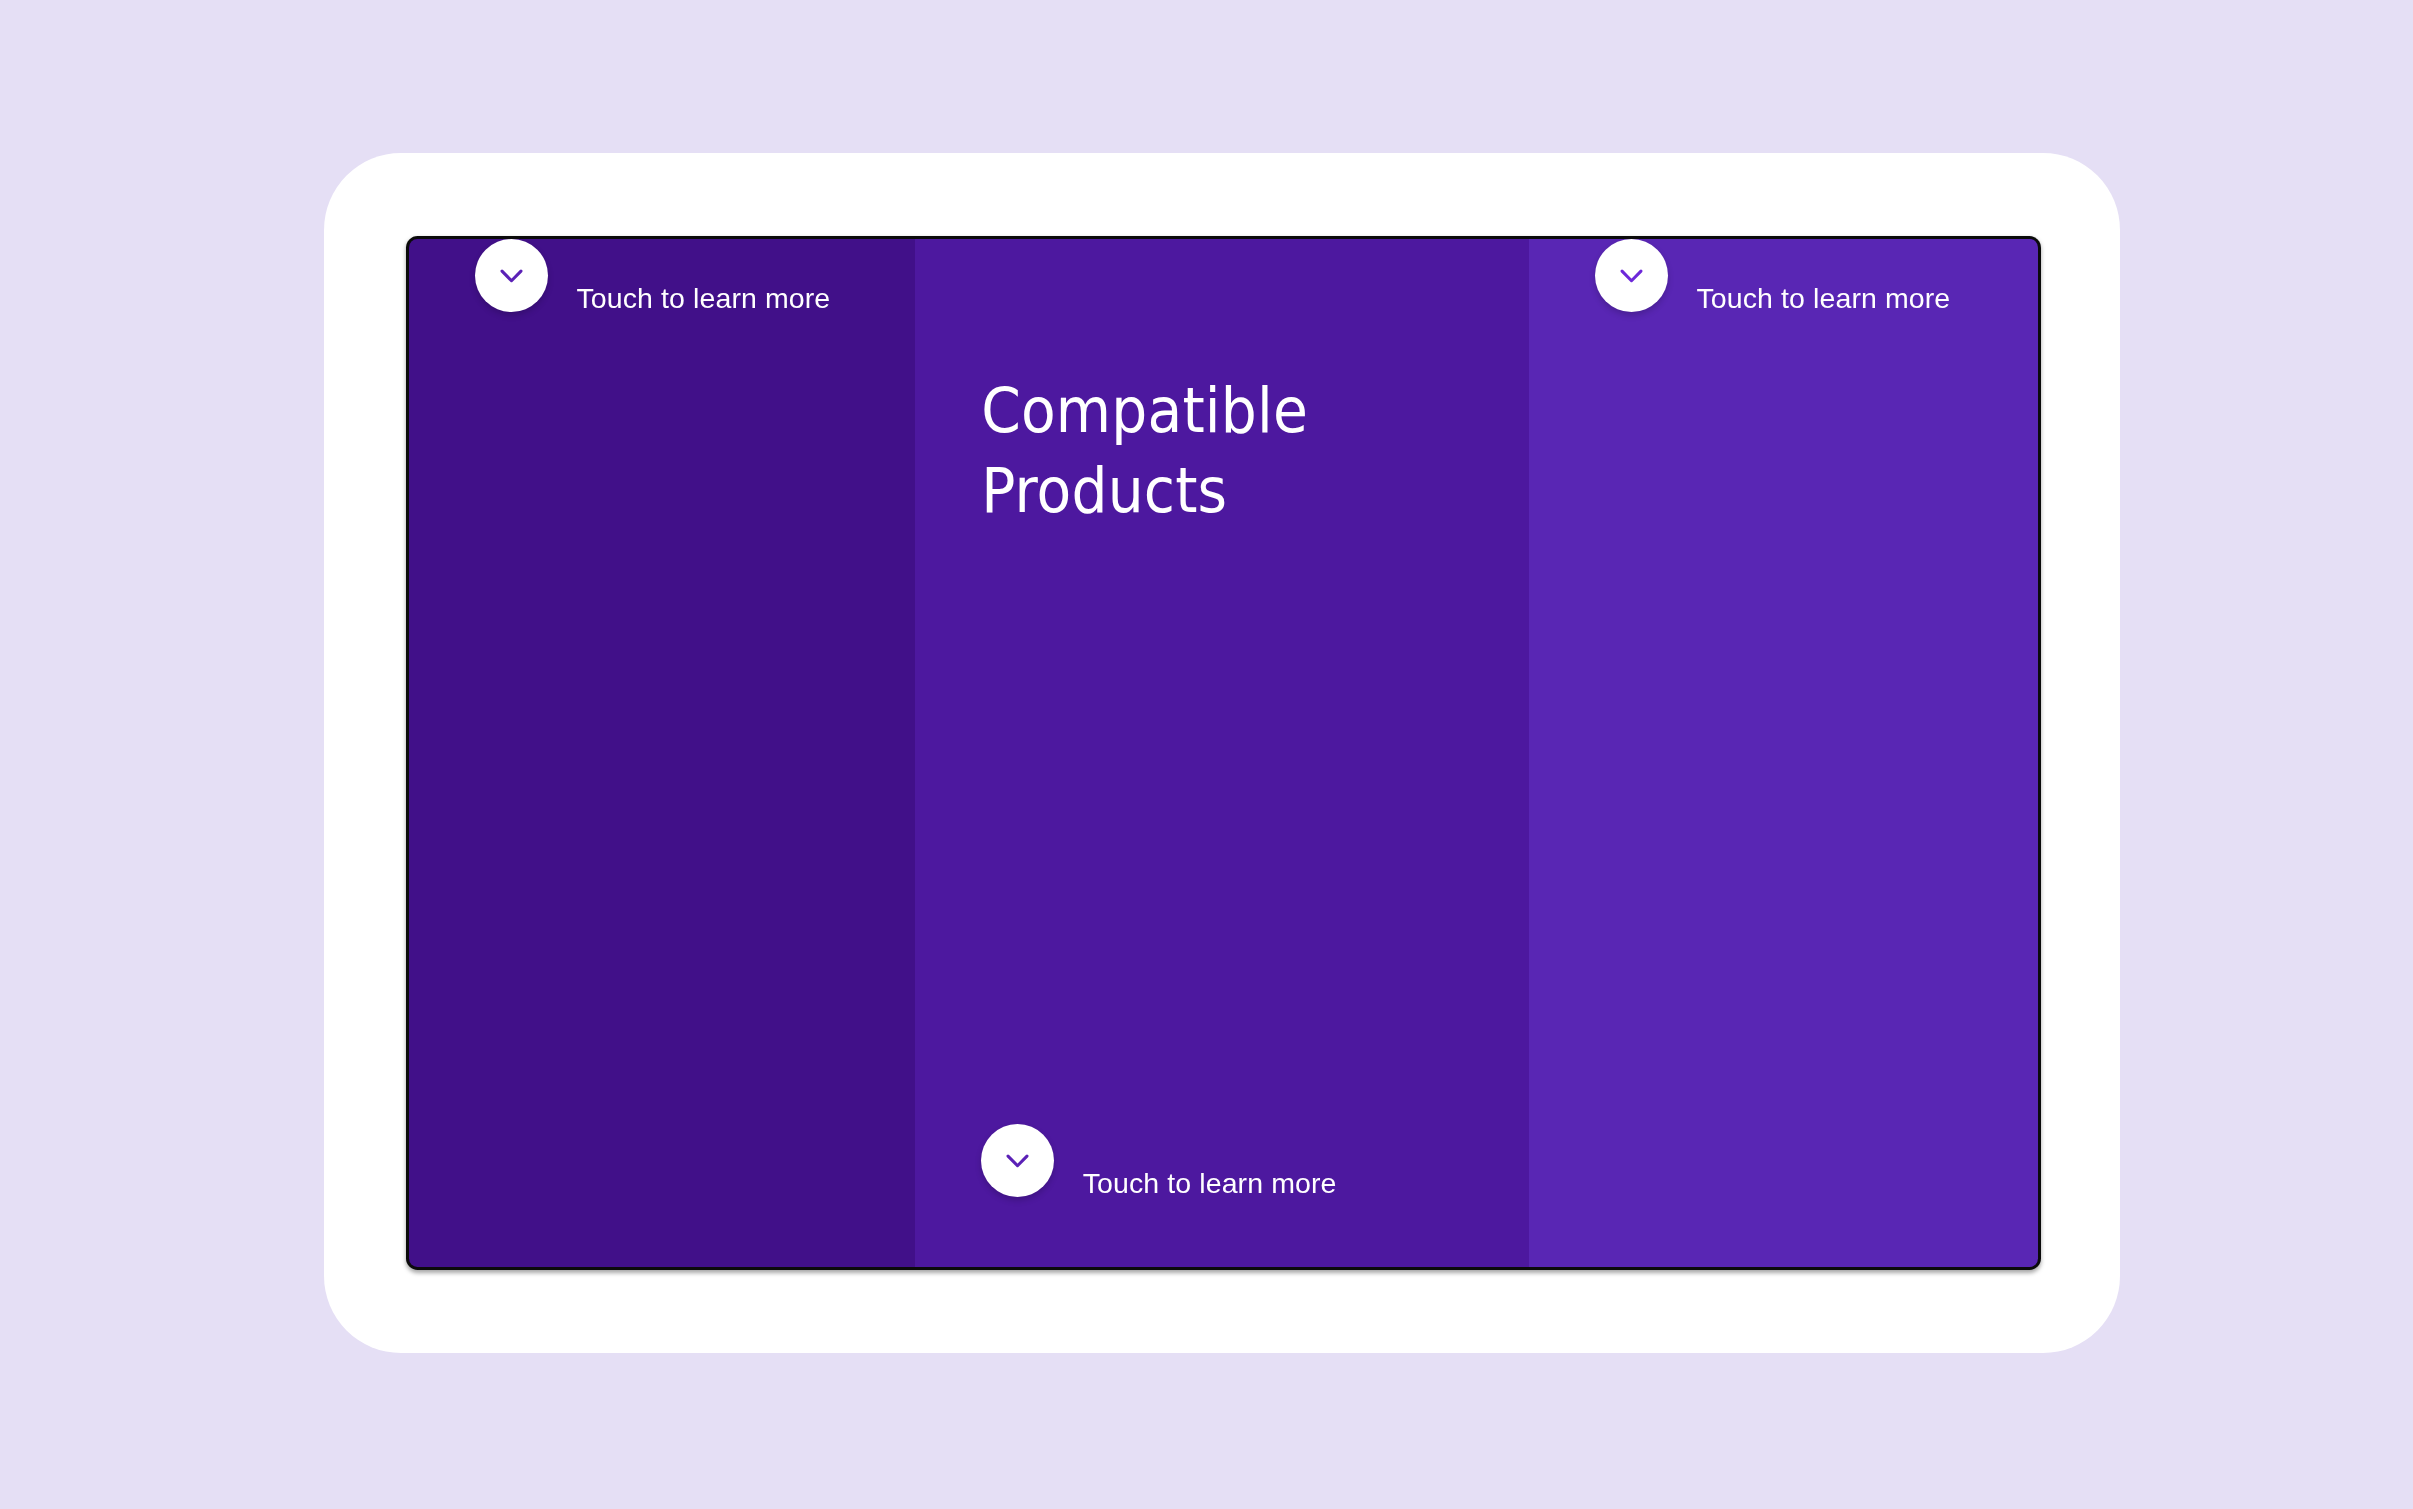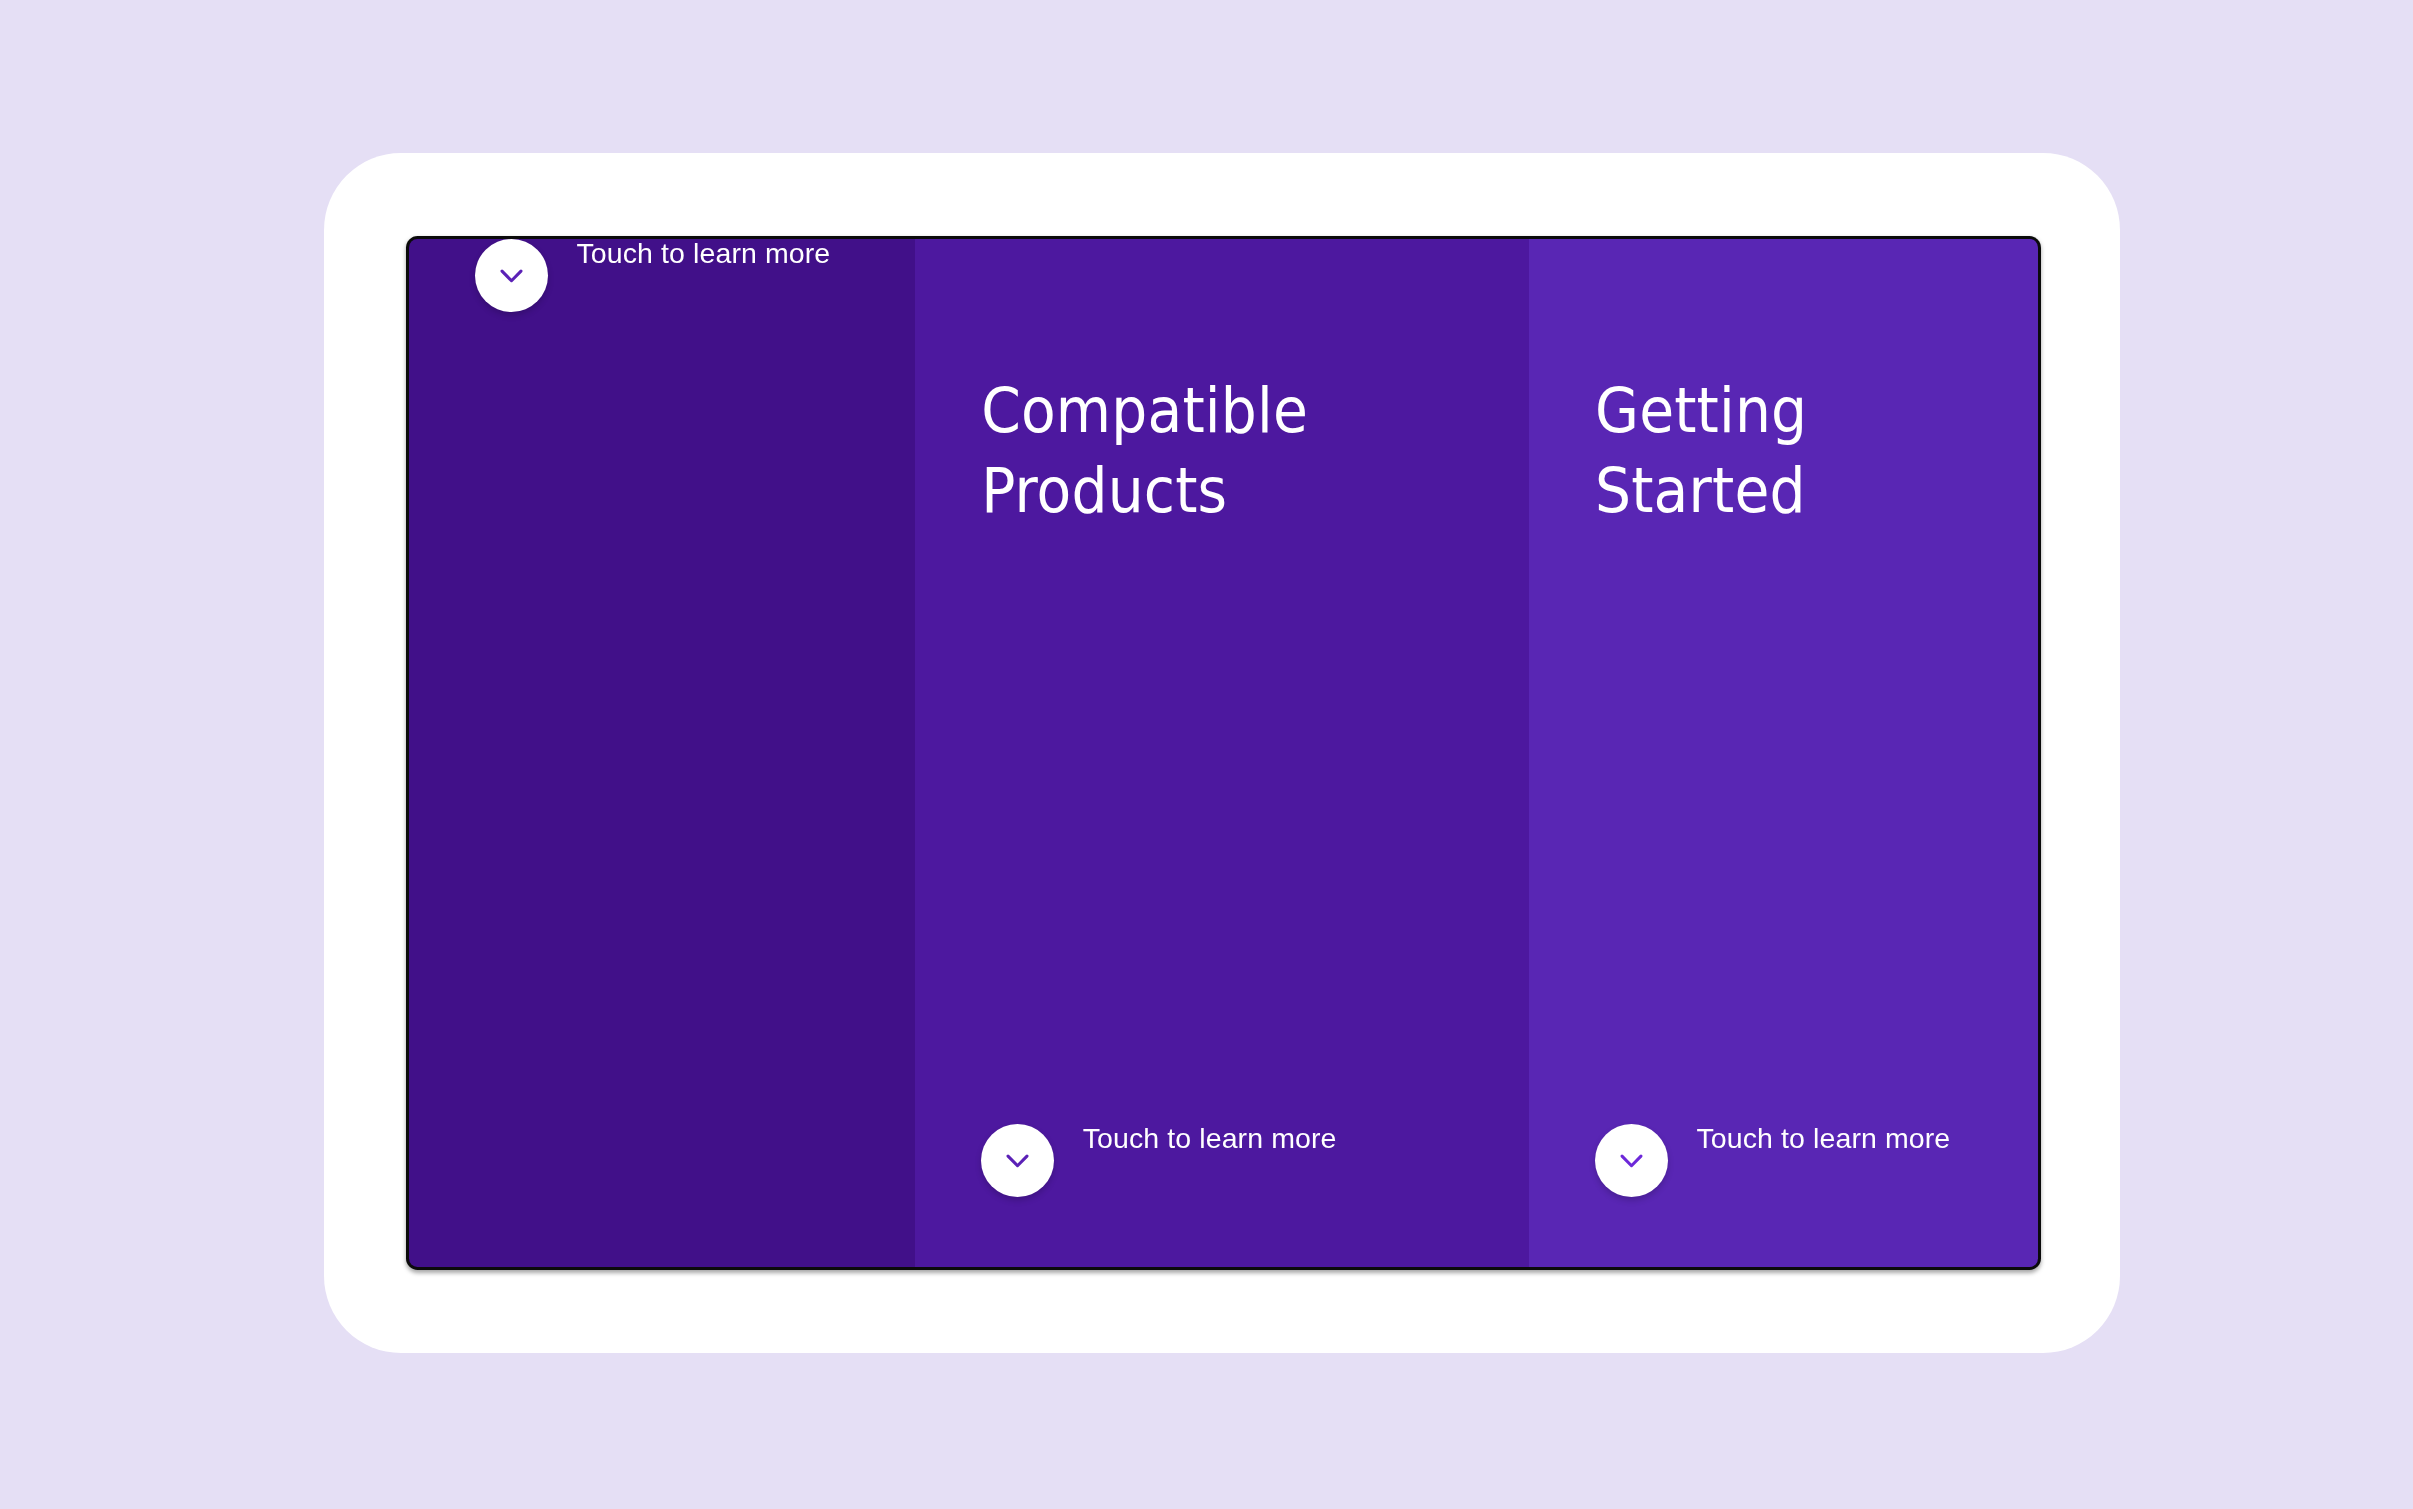--- a/index.html
+++ b/index.html
@@ -78,21 +78,21 @@
     font-size: 63px;
     font-weight: 300;
     line-height: 80px;
     letter-spacing: 0.2px;
     white-space: pre-line;
     font-stretch: condensed;
   }
 
   .panel-cta {
     display: flex;
-    align-items: flex-start;
+    align-items: flex-end;
     padding: 0 34px 70px 66px;
     cursor: pointer;
     user-select: none;
   }
 
   .cta-circle {
     flex: 0 0 auto;
     width: 73px;
     height: 73px;
     border-radius: 50%;
@@ -147,22 +147,20 @@
         <span class="cta-circle">
           <svg viewBox="0 0 24 24" fill="none">
             <path d="M5.5 9 L12 15.6 L18.5 9" stroke="#5b21b6" stroke-width="2.1" stroke-linecap="round" stroke-linejoin="round"></path>
           </svg>
         </span>
         <span class="cta-label">Touch to learn more</span>
       </div>
     </section>
 
     <section class="panel p2" style="background: rgb(89, 38, 180);">
-      <h1 class="panel-title">Getting
-Started</h1>
       <div class="panel-cta">
         <span class="cta-circle">
           <svg viewBox="0 0 24 24" fill="none">
             <path d="M5.5 9 L12 15.6 L18.5 9" stroke="#6d28d9" stroke-width="2.1" stroke-linecap="round" stroke-linejoin="round"></path>
           </svg>
         </span>
         <span class="cta-label">Touch to learn more</span>
       </div>
     </section>
 

